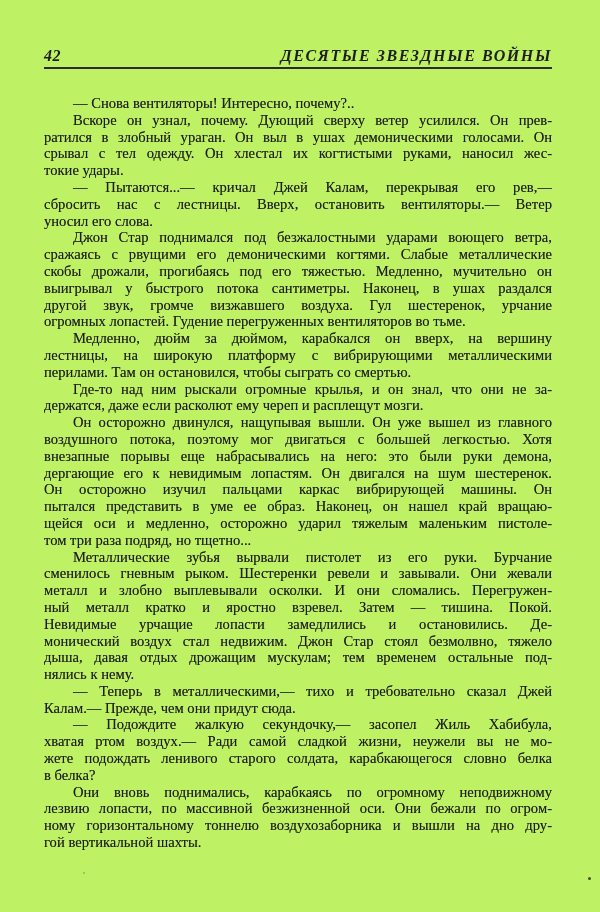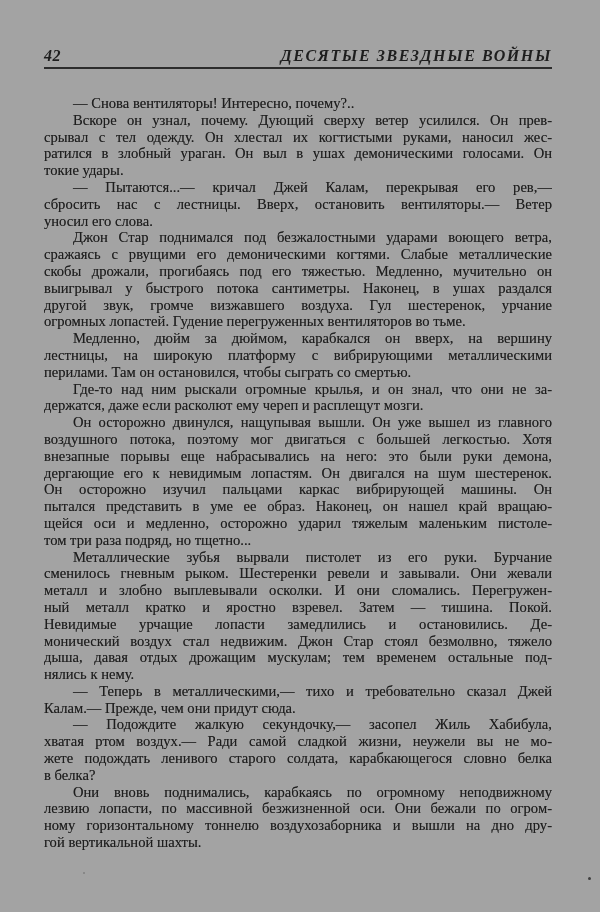--- a/index.html
+++ b/index.html
@@ -4,21 +4,21 @@
 <style>
   html, body {
     margin: 0;
     padding: 0;
     background: #ffffff;
   }
   .page {
     position: relative;
     width: 600px;
     height: 912px;
-    background: #a3a3a3;
+    background: #bef264;
     font-family: "Liberation Serif", serif;
     color: #1e1e1e;
     overflow: hidden;
   }
   .header {
     position: absolute;
     left: 44px;
     top: 47px;
     width: 508px;
     display: flex;
@@ -81,22 +81,22 @@
   <div class="header">
     <span class="pagenum">42</span>
     <span class="running-title">ДЕСЯТЫЕ ЗВЕЗДНЫЕ ВОЙНЫ</span>
   </div>
 
   <div class="rule"></div>
 
   <div class="body-text" id="body-text">
       <div class="line first last">— Снова вентиляторы! Интересно, почему?..</div>
       <div class="line first">Вскоре он узнал, почему. Дующий сверху ветер усилился. Он прев-</div>
+      <div class="line">ратился в злобный ураган. Он выл в ушах демоническими голосами. Он</div>
       <div class="line">срывал с тел одежду. Он хлестал их когтистыми руками, наносил жес-</div>
-      <div class="line">ратился в злобный ураган. Он выл в ушах демоническими голосами. Он</div>
       <div class="line last">токие удары.</div>
       <div class="line first">— Пытаются...— кричал Джей Калам, перекрывая его рев,—</div>
       <div class="line">сбросить нас с лестницы. Вверх, остановить вентиляторы.— Ветер</div>
       <div class="line last">уносил его слова.</div>
       <div class="line first">Джон Стар поднимался под безжалостными ударами воющего ветра,</div>
       <div class="line">сражаясь с рвущими его демоническими когтями. Слабые металлические</div>
       <div class="line">скобы дрожали, прогибаясь под его тяжестью. Медленно, мучительно он</div>
       <div class="line">выигрывал у быстрого потока сантиметры. Наконец, в ушах раздался</div>
       <div class="line">другой звук, громче визжавшего воздуха. Гул шестеренок, урчание</div>
       <div class="line last">огромных лопастей. Гудение перегруженных вентиляторов во тьме.</div>

